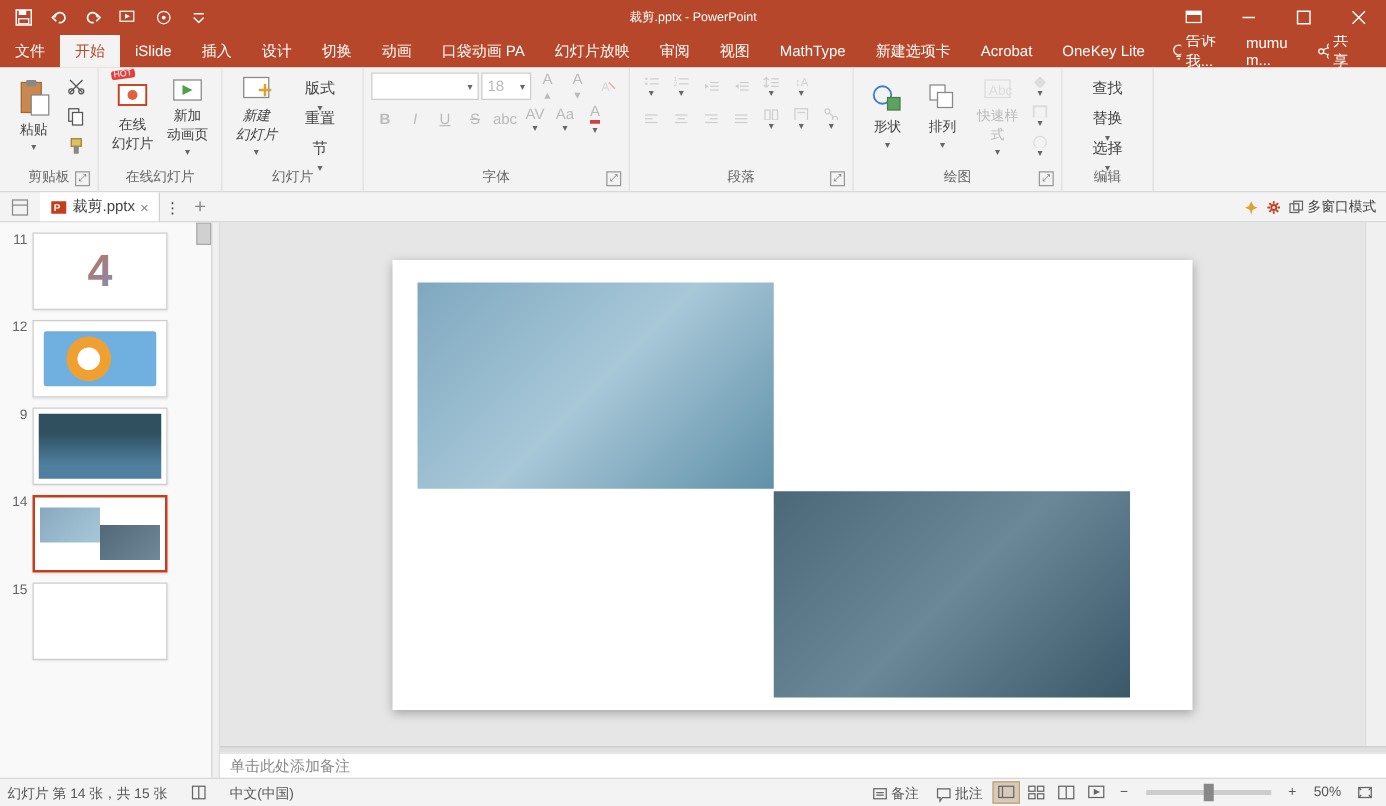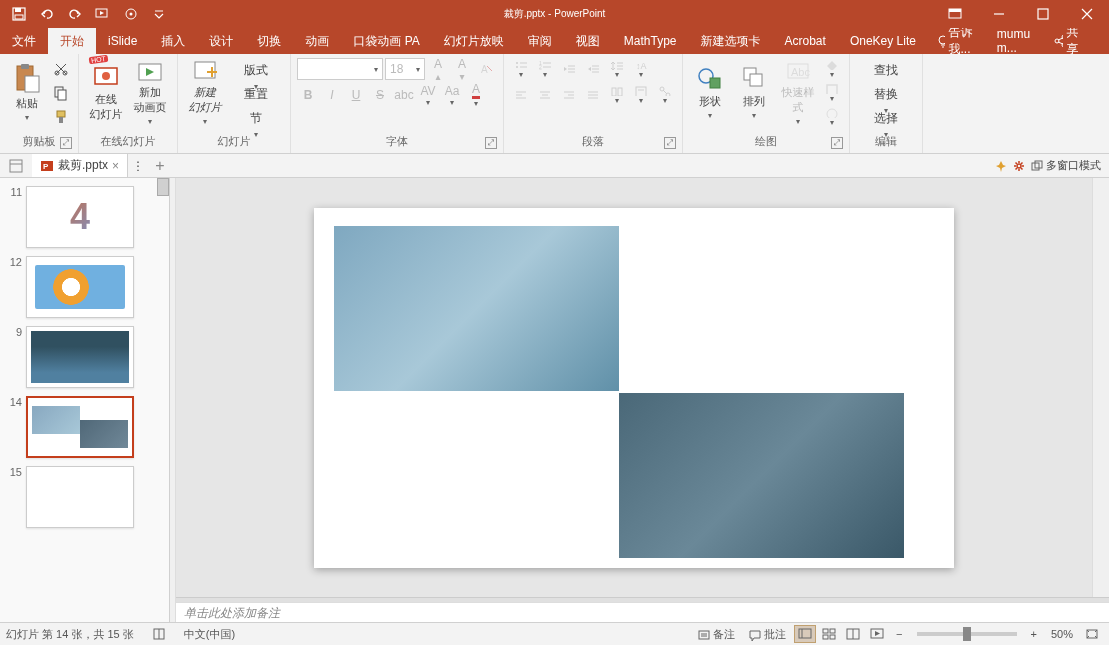--- a/index.html
+++ b/index.html
@@ -57,21 +57,21 @@
 .thumb-splitter { width: 6px; background: #f0f0f0; cursor: ew-resize; border-right: 1px solid #ddd; }
 
 .editor { flex: 1; background: #e6e6e6; display: flex; flex-direction: column; }
 .canvas-area { flex: 1; display: flex; align-items: center; justify-content: center; overflow: auto; position: relative; }
 .slide-canvas { width: 640px; height: 360px; background: #fff; box-shadow: 0 2px 8px rgba(0,0,0,0.3); position: relative; margin: 20px; }
 .img-placeholder { position: absolute; background: linear-gradient(135deg, #7fa8c0 0%, #a8c8d8 50%, #6090a8 100%); }
 .img1 { left: 20px; top: 18px; width: 285px; height: 165px; }
 .img2 { left: 305px; top: 185px; width: 285px; height: 165px; background: linear-gradient(135deg, #4a6878 0%, #6a8898 50%, #3a5868 100%); }
 .vscroll { width: 17px; background: #f0f0f0; border-left: 1px solid #ddd; }
 .notes-splitter { height: 5px; background: #e0e0e0; cursor: ns-resize; border-top: 1px solid #ccc; }
-.notes-area { height: 20px; background: #fff; border-top: 1px solid #ddd; padding: 2px 8px; color: #888; font-size: 12px; font-style: italic; }
+.notes-area { height: 20px; background: #fff; border-top: 1px solid #ddd; padding: 2px 8px; color: #888; font-size: 12px; }
 
 
 .status-bar { height: 23px; background: #f3f3f3; border-top: 1px solid #d0d0d0; display: flex; align-items: center; font-size: 11px; color: #555; padding: 0 6px; }
 .status-left { display: flex; align-items: center; gap: 12px; }
 .status-right { margin-left: auto; display: flex; align-items: center; gap: 2px; }
 .status-btn { padding: 16px 6px; cursor: pointer; display: flex; align-items: flex-end; gap: 3px; }
 .view-btn { width: 22px; height: 18px; display: flex; align-items: center; justify-content: center; cursor: pointer; }
 .view-btn.active { background: #d8caba; border: 1px solid #c0a070; }
 .zoom-slider { width: 100px; height: 4px; background: #ccc; position: relative; margin: 0 6px; }
 .zoom-thumb { position: absolute; width: 8px; height: 14px; background: #888; top: -5px; left: 46px; cursor: pointer; }

